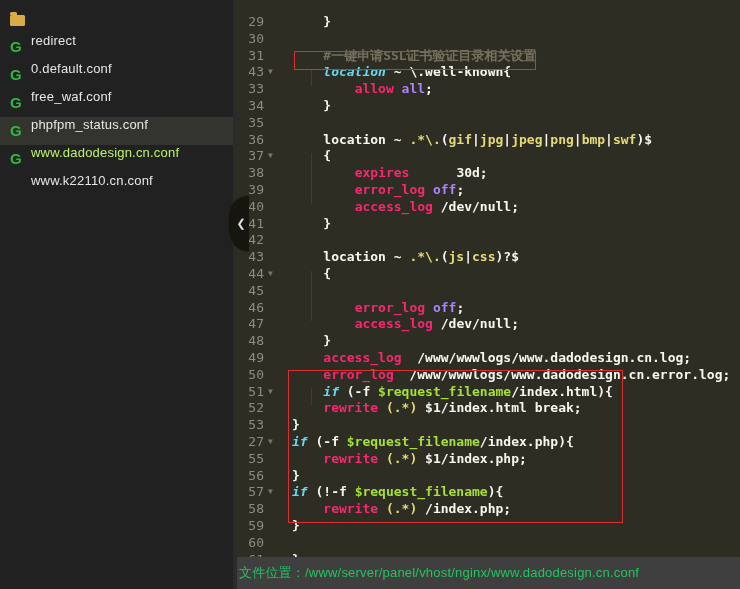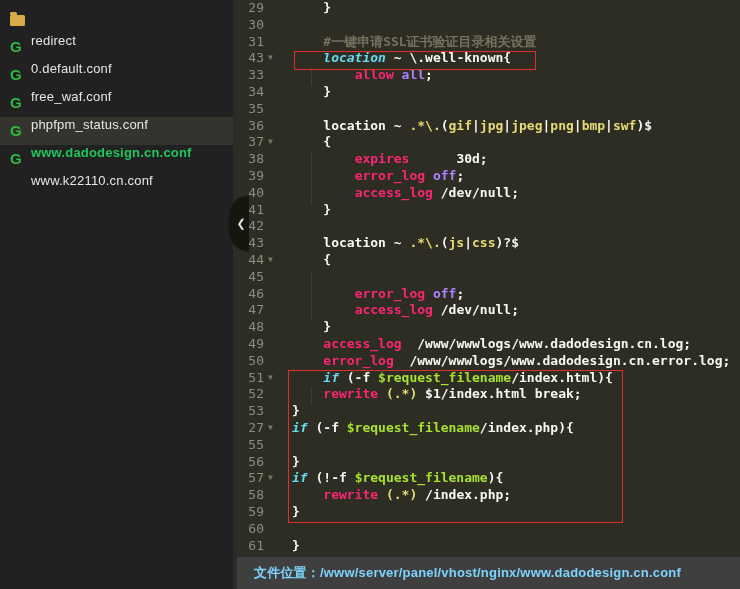--- a/index.html
+++ b/index.html
@@ -22,21 +22,21 @@
     height:28px;display:flex;align-items:center;
     padding-left:10px;cursor:pointer;box-sizing:border-box;
   }
   .file-item.selected{background:#34342e;}
   .file-item .icon-cell{
     width:21px;height:16px;display:flex;align-items:center;flex:0 0 21px;
   }
   .file-label{
     color:#e6e6e6;font-size:13px;white-space:nowrap;letter-spacing:.2px;margin-top:42px;
   }
-  .file-item.selected .file-label{color:#22c55e;font-weight:bold;}
+  .file-item.selected .file-label{color:#bef264;}
   
   .folder-icon{
     position:relative;width:15px;height:11px;background:#d9ab47;
     border-radius:1.5px;margin-top:2px;
   }
   .folder-icon::before{
     content:"";position:absolute;top:-3px;left:0;width:7px;height:3px;
     background:#d9ab47;border-radius:1.5px 1.5px 0 0;
   }
   
@@ -53,21 +53,21 @@
     box-sizing:border-box;
   }
   .handle .chev{color:#e3e3e3;font-size:11px;line-height:1;padding-left:4px;}
   
   .editor{
     position:absolute;left:237px;top:0;width:503px;height:557px;
     background:#2e2d24;overflow:hidden;
     font-family:"DejaVu Sans Mono","Liberation Mono",monospace;
     font-size:13px;font-weight:700;color:#f8f8f2;
   }
-  .code-area{position:absolute;left:0;top:0;width:100%;}
+  .code-area{position:absolute;left:0;top:14px;width:100%;}
   .cm-line{display:flex;height:16.8px;line-height:16.8px;white-space:pre;}
   .ln{
     width:27px;flex:0 0 27px;text-align:right;color:#8c8c80;
     font-weight:400;user-select:none;
   }
   .fold{
     width:13px;flex:0 0 13px;text-align:center;color:#767668;
     font-size:8px;line-height:16.8px;cursor:pointer;user-select:none;
   }
   .code{margin-left:15px;}
@@ -84,21 +84,21 @@
   .red-box{
     position:absolute;border:1px solid #dd2f2f;z-index:4;
     box-sizing:border-box;pointer-events:none;
   }
   
   .statusbar{
     position:absolute;left:237px;top:557px;width:503px;height:32px;
     background:#3f3f3f;display:flex;align-items:center;z-index:3;
   }
   .statusbar .path-text{
-    color:#7dd3fc;font-size:13px;font-weight:700;padding-left:17px;
+    color:#22c55e;font-size:13px;font-weight:400;padding-left:2px;
     white-space:nowrap;letter-spacing:.2px;
   }
 </style>
 </head>
 <body>
 
 <div id="app">
 
   <div class="sidebar">
     <div class="file-list">
@@ -163,21 +163,21 @@
         <div class="cm-line"><span class="ln">45</span><span class="fold"></span></div>
         <div class="cm-line"><span class="ln">46</span><span class="fold"></span><span class="code"><span class="t-w">        </span><span class="t-p">error_log</span><span class="t-w"> </span><span class="t-pu">off</span><span class="t-w">;</span></span></div>
         <div class="cm-line"><span class="ln">47</span><span class="fold"></span><span class="code"><span class="t-w">        </span><span class="t-p">access_log</span><span class="t-w"> /dev/null;</span></span></div>
         <div class="cm-line"><span class="ln">48</span><span class="fold"></span><span class="code"><span class="t-w">    }</span></span></div>
         <div class="cm-line"><span class="ln">49</span><span class="fold"></span><span class="code"><span class="t-w">    </span><span class="t-p">access_log</span><span class="t-w">  /www/wwwlogs/www.dadodesign.cn.log;</span></span></div>
         <div class="cm-line"><span class="ln">50</span><span class="fold"></span><span class="code"><span class="t-w">    </span><span class="t-p">error_log</span><span class="t-w">  /www/wwwlogs/www.dadodesign.cn.error.log;</span></span></div>
         <div class="cm-line"><span class="ln">51</span><span class="fold">▼</span><span class="code"><span class="t-w">    </span><span class="t-c">if</span><span class="t-w"> (-f </span><span class="t-g">$request_filename</span><span class="t-w">/index.html){</span></span></div>
         <div class="cm-line"><span class="ln">52</span><span class="fold"></span><span class="code"><span class="t-w">    </span><span class="t-p">rewrite</span><span class="t-w"> </span><span class="t-y">(.*)</span><span class="t-w"> $1/index.html break;</span></span></div>
         <div class="cm-line"><span class="ln">53</span><span class="fold"></span><span class="code"><span class="t-w">}</span></span></div>
         <div class="cm-line"><span class="ln">27</span><span class="fold">▼</span><span class="code"><span class="t-c">if</span><span class="t-w"> (-f </span><span class="t-g">$request_filename</span><span class="t-w">/index.php){</span></span></div>
-        <div class="cm-line"><span class="ln">55</span><span class="fold"></span></div>
+        <div class="cm-line"><span class="ln">55</span><span class="fold"></span><span class="code"><span class="t-w">    </span><span class="t-p">rewrite</span><span class="t-w"> </span><span class="t-y">(.*)</span><span class="t-w"> $1/index.php;</span></span></div>
         <div class="cm-line"><span class="ln">56</span><span class="fold"></span><span class="code"><span class="t-w">}</span></span></div>
         <div class="cm-line"><span class="ln">57</span><span class="fold">▼</span><span class="code"><span class="t-c">if</span><span class="t-w"> (!-f </span><span class="t-g">$request_filename</span><span class="t-w">){</span></span></div>
         <div class="cm-line"><span class="ln">58</span><span class="fold"></span><span class="code"><span class="t-w">    </span><span class="t-p">rewrite</span><span class="t-w"> </span><span class="t-y">(.*)</span><span class="t-w"> /index.php;</span></span></div>
         <div class="cm-line"><span class="ln">59</span><span class="fold"></span><span class="code"><span class="t-w">}</span></span></div>
         <div class="cm-line"><span class="ln">60</span><span class="fold"></span><span class="code"></span></div>
         <div class="cm-line"><span class="ln">61</span><span class="fold"></span><span class="code"><span class="t-w">}</span></span></div>
       </div>
   <div class="indent-guide" style="left: 74px; top: 69.2px; height: 16.8px;"></div>
       <div class="indent-guide" style="left: 74px; top: 153.2px; height: 50.4px;"></div>
       <div class="indent-guide" style="left: 74px; top: 270.8px; height: 50.4px;"></div>

